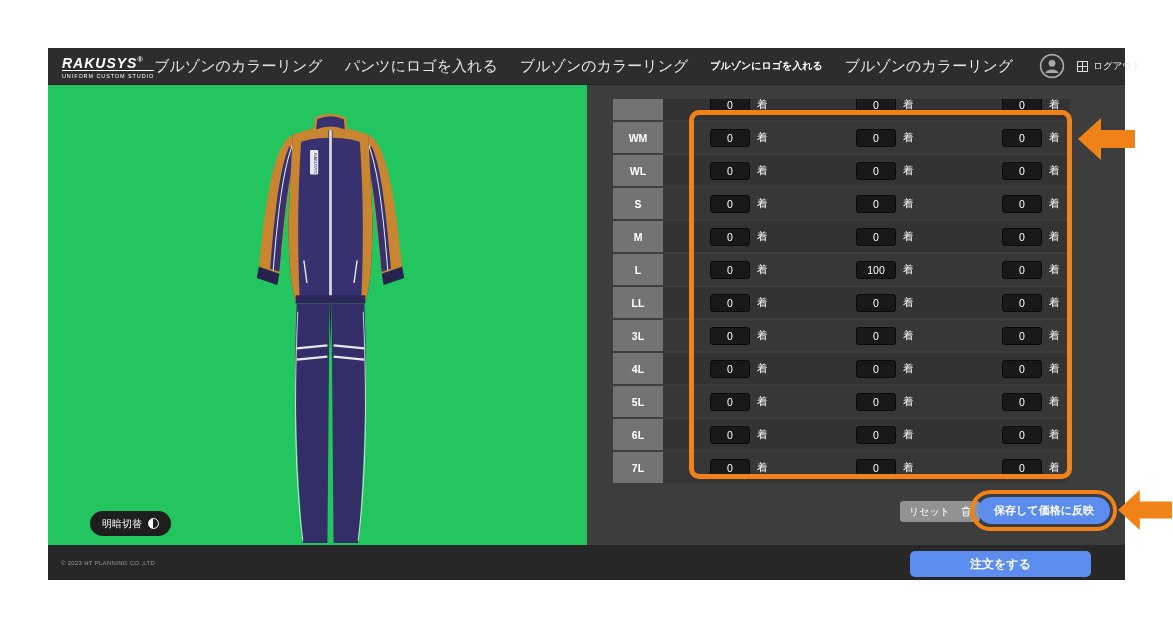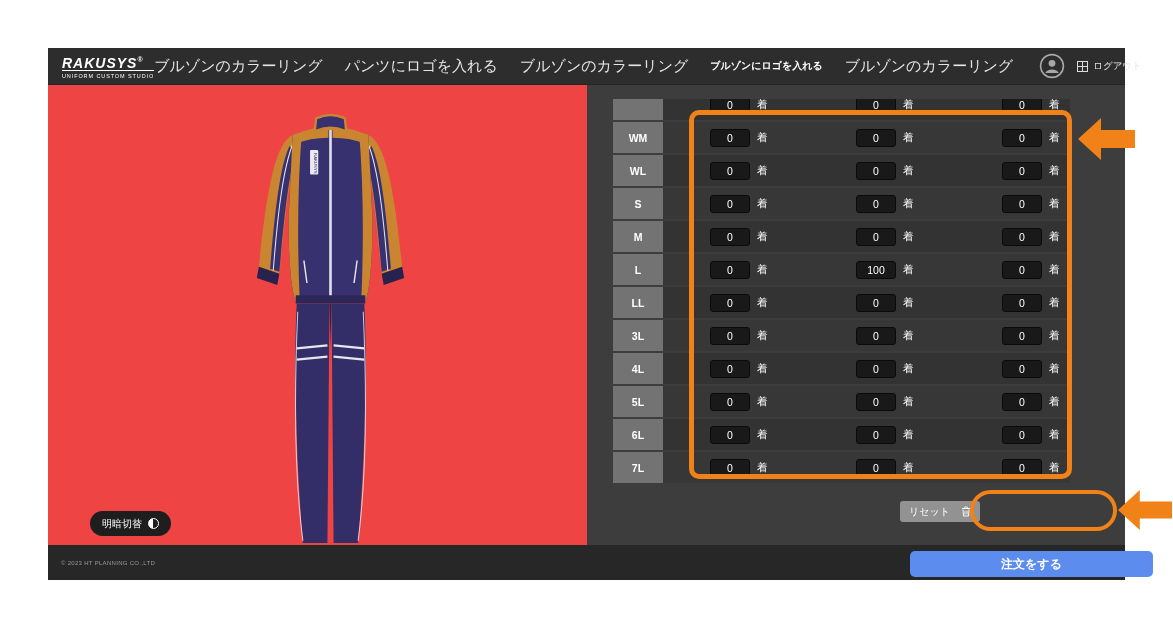--- a/index.html
+++ b/index.html
@@ -16,21 +16,21 @@
                 line-height:14px; border-bottom:1.5px solid #fff; padding-bottom:1px; white-space:nowrap; }
   .logo-title sup { font-size:7px; font-style:normal; }
   .logo-sub { font-size:5.5px; letter-spacing:0.9px; margin-top:2px; color:#fff; white-space:nowrap; }
   .nav { margin-left:auto; display:flex; gap:22px; align-items:center; }
   .nav-item { color:#e6e6e6; font-size:15px; cursor:pointer; text-decoration:none; white-space:nowrap; }
   .nav-item.active { font-weight:bold; color:#ffffff; font-size:10px; }
   .user-area { display:flex; align-items:center; gap:12px; margin-left:26px; }
   .logout { display:flex; align-items:center; gap:5px; color:#e6e6e6; font-size:9.5px; cursor:pointer; white-space:nowrap; }
 
   
-  .main-preview { position:absolute; left:0; top:37px; width:539px; height:460px; background:#ef4444; }
+  .main-preview { position:absolute; left:0; top:37px; width:539px; height:460px; background:#22c55e; }
   .garment { position:absolute; left:180px; top:22px; }
   .toggle-btn { position:absolute; left:42px; top:426px; height:25px; padding:0 12px;
                 background:#1e1e1e; border:none; border-radius:13px; color:#fff; font-size:10px;
                 display:flex; align-items:center; gap:6px; cursor:pointer; font-family:inherit; }
   .contrast-icon { width:11px; height:11px; border-radius:50%; border:1px solid #fff;
                    background:linear-gradient(90deg,#ffffff 0 50%, #1e1e1e 50% 100%); }
 
   
   .config { position:absolute; left:539px; top:37px; width:538px; height:460px; background:#3d3d3d; }
   .table-wrap { position:absolute; left:26px; top:14px; width:457px; height:386px; overflow:hidden; }
@@ -49,21 +49,21 @@
   .reset-btn { position:absolute; left:313px; top:416px; height:21px; padding:0 9px;
                background:#929292; border:none; border-radius:3px; color:#fff; font-size:10px;
                display:flex; align-items:center; gap:11px; cursor:pointer; font-family:inherit; }
   .save-btn { position:absolute; left:391px; top:412px; width:132px; height:27px;
               background:var(--primary-blue,#5b8cee); border:none; border-radius:14px; color:#fff;
               font-size:11px; font-weight:bold; cursor:pointer; font-family:inherit; }
 
   
   .footerbar { position:absolute; left:0; top:497px; width:100%; height:35px; background:#272727; }
   .copyright { position:absolute; left:13px; top:15px; font-size:6px; color:#9a9a9a; letter-spacing:0.3px; }
-  .order-btn { position:absolute; left:862px; top:6px; width:243px; height:26px;
+  .order-btn { position:absolute; left:862px; top:6px; width:181px; height:26px;
                background:var(--primary-blue,#5b8cee); border:none; border-radius:5px; color:#fff;
                font-size:12px; font-weight:bold; cursor:pointer; font-family:inherit; }
 
   
   .annot { position:absolute; pointer-events:none; z-index:10; }
   .hl-table { left:689px; top:110px; width:383px; height:369px;
               border:5px solid var(--annotation-orange,#f08218); border-radius:10px; }
   .hl-save { left:970px; top:490px; width:147px; height:41px;
              border:4px solid var(--annotation-orange,#f08218); border-radius:21px; }
   .arrow-top { left:1078px; top:118px; }
@@ -377,20 +377,21 @@
 </div>
       </div>
       <button class="reset-btn">
         <span>リセット</span>
         <span style="display:flex;">
           <svg width="10" height="11" viewBox="0 0 10 11">
             <path d="M1 2.5 H9 M3.5 2.5 V1.5 Q3.5 1 4 1 H6 Q6.5 1 6.5 1.5 V2.5 M2 3.5 L2.5 10 H7.5 L8 3.5 M4 4.8 V8.5 M6 4.8 V8.5" stroke="#fff" stroke-width="0.9" fill="none"></path>
           </svg>
         </span>
       </button>
+      <button class="save-btn">保存して価格に反映</button>
     </section>
 
     <footer class="footerbar">
       <span class="copyright">© 2023 HT PLANNING CO.,LTD</span>
       <button class="order-btn">注文をする</button>
     </footer>
   </div>
 
   <div class="annot hl-table"></div>
   <svg class="annot arrow-svg arrow-top" width="57" height="42" viewBox="0 0 57 42">

